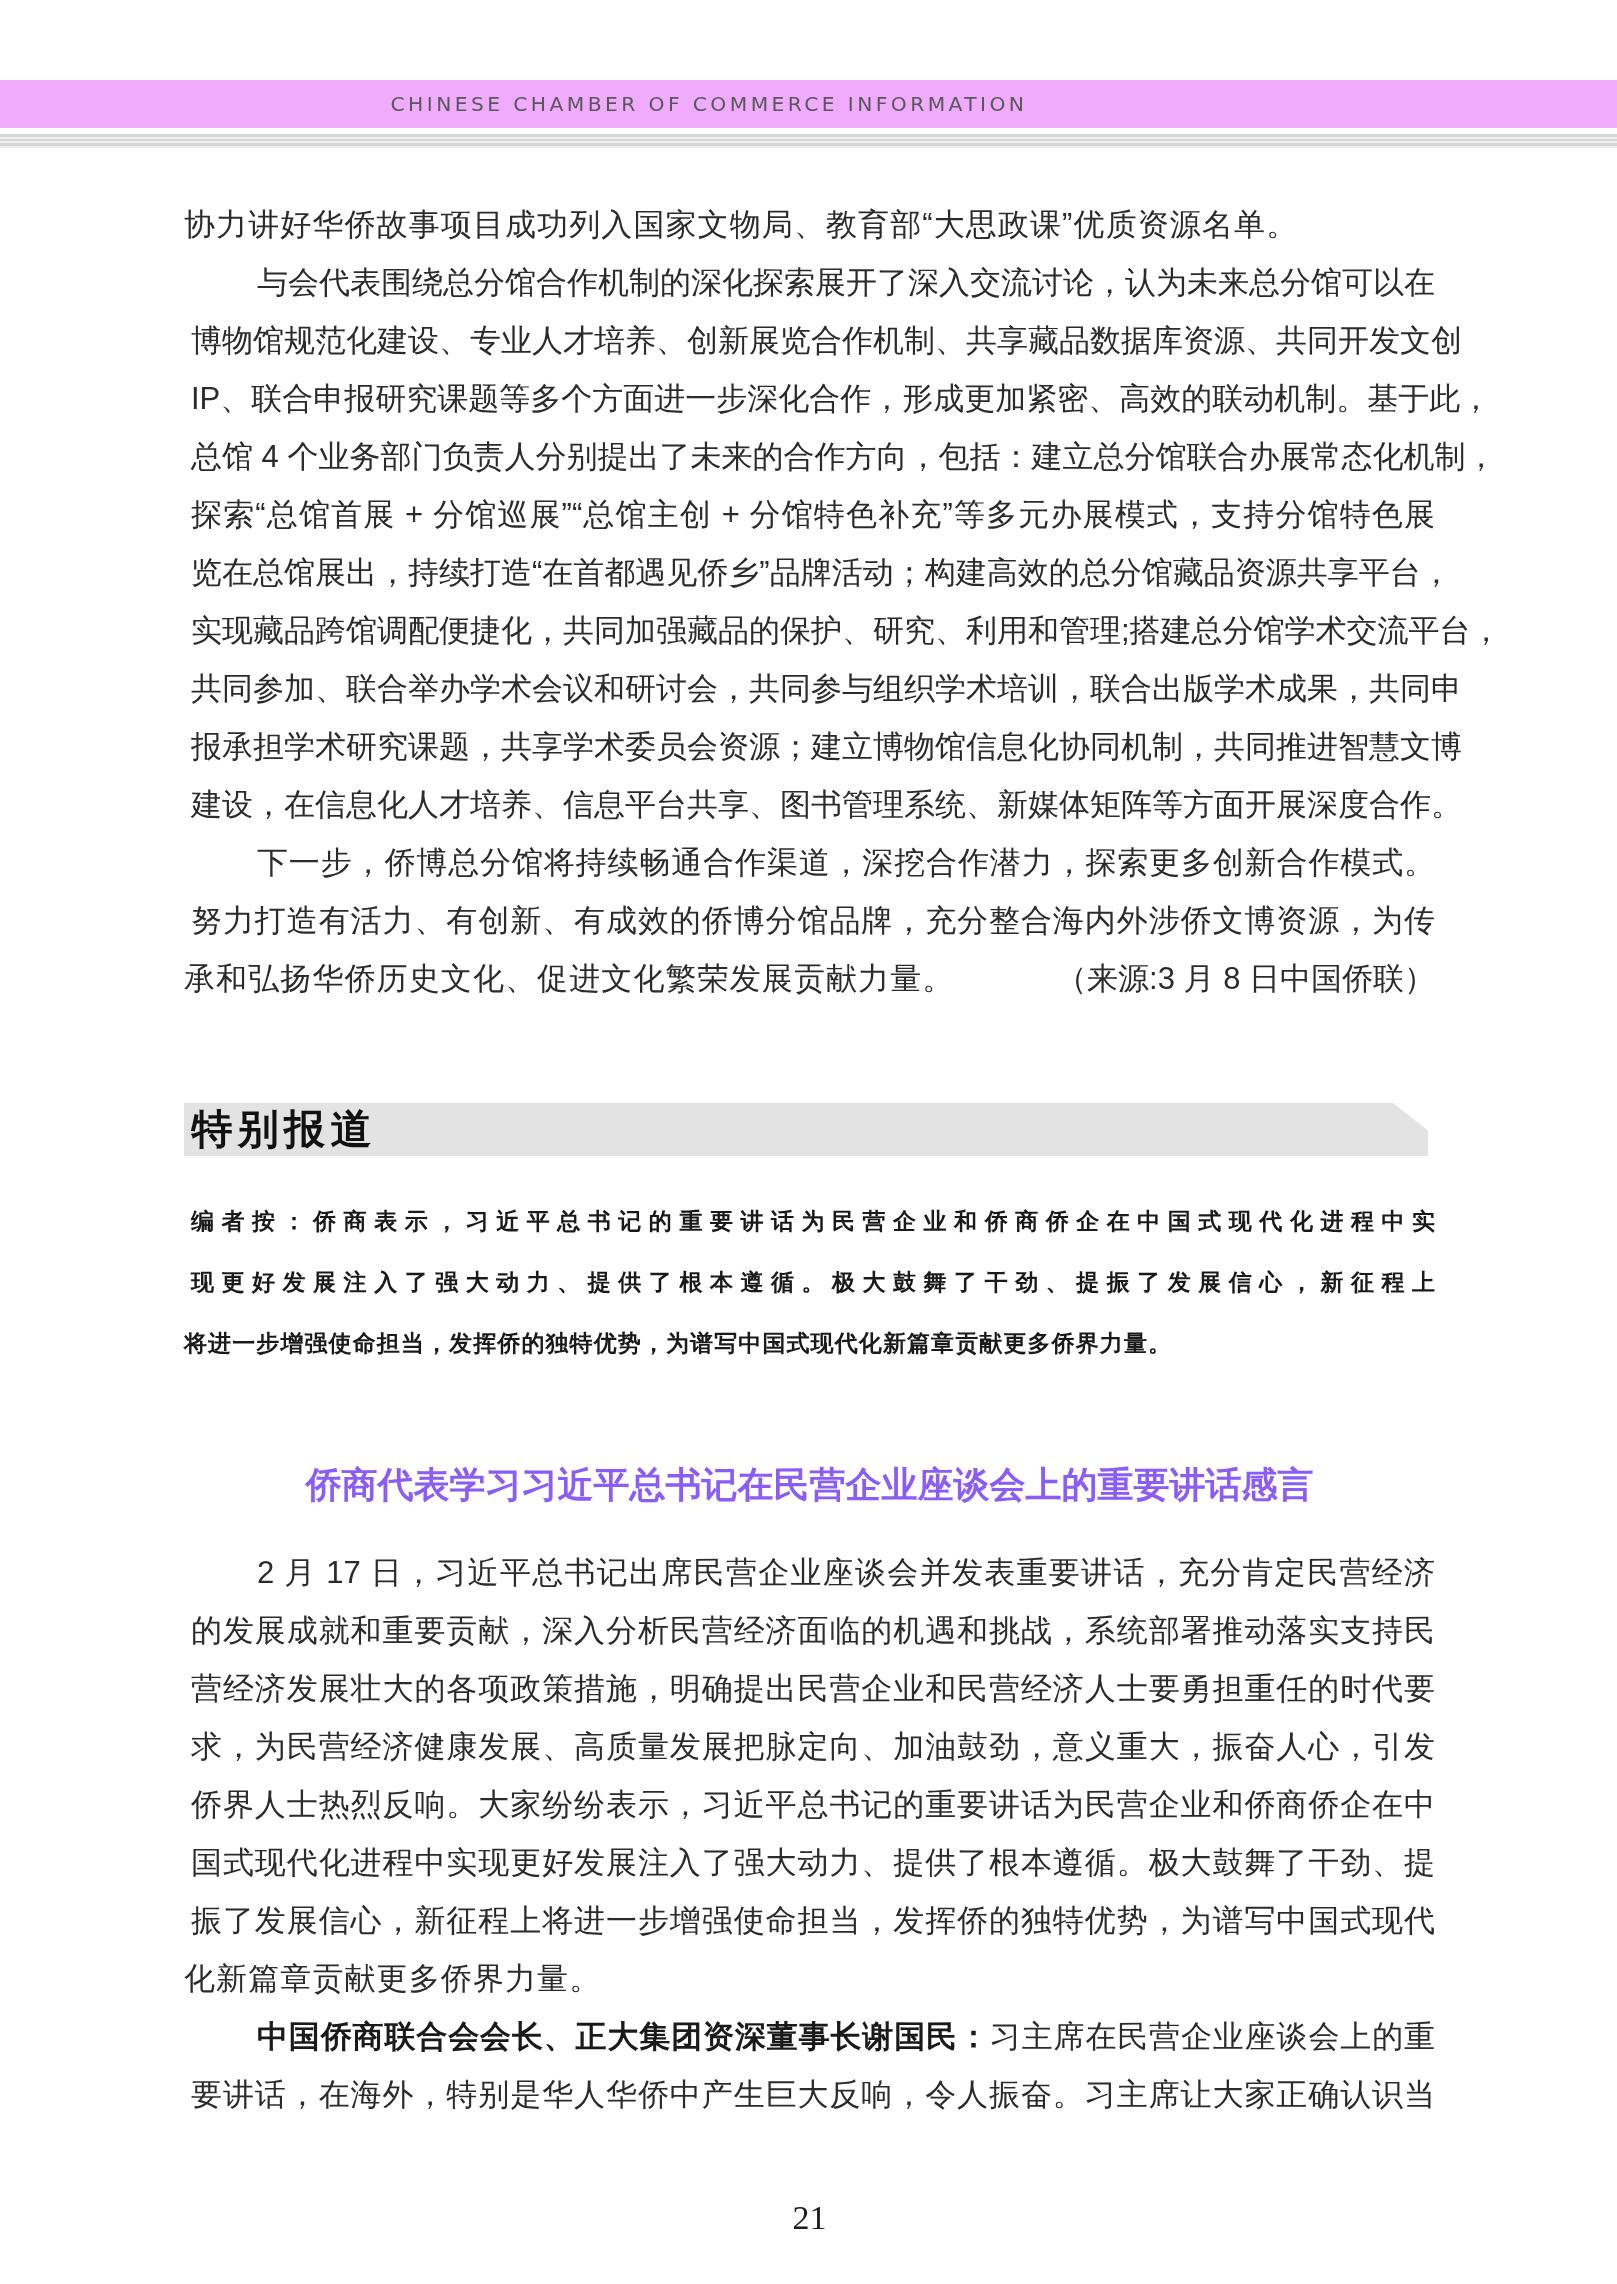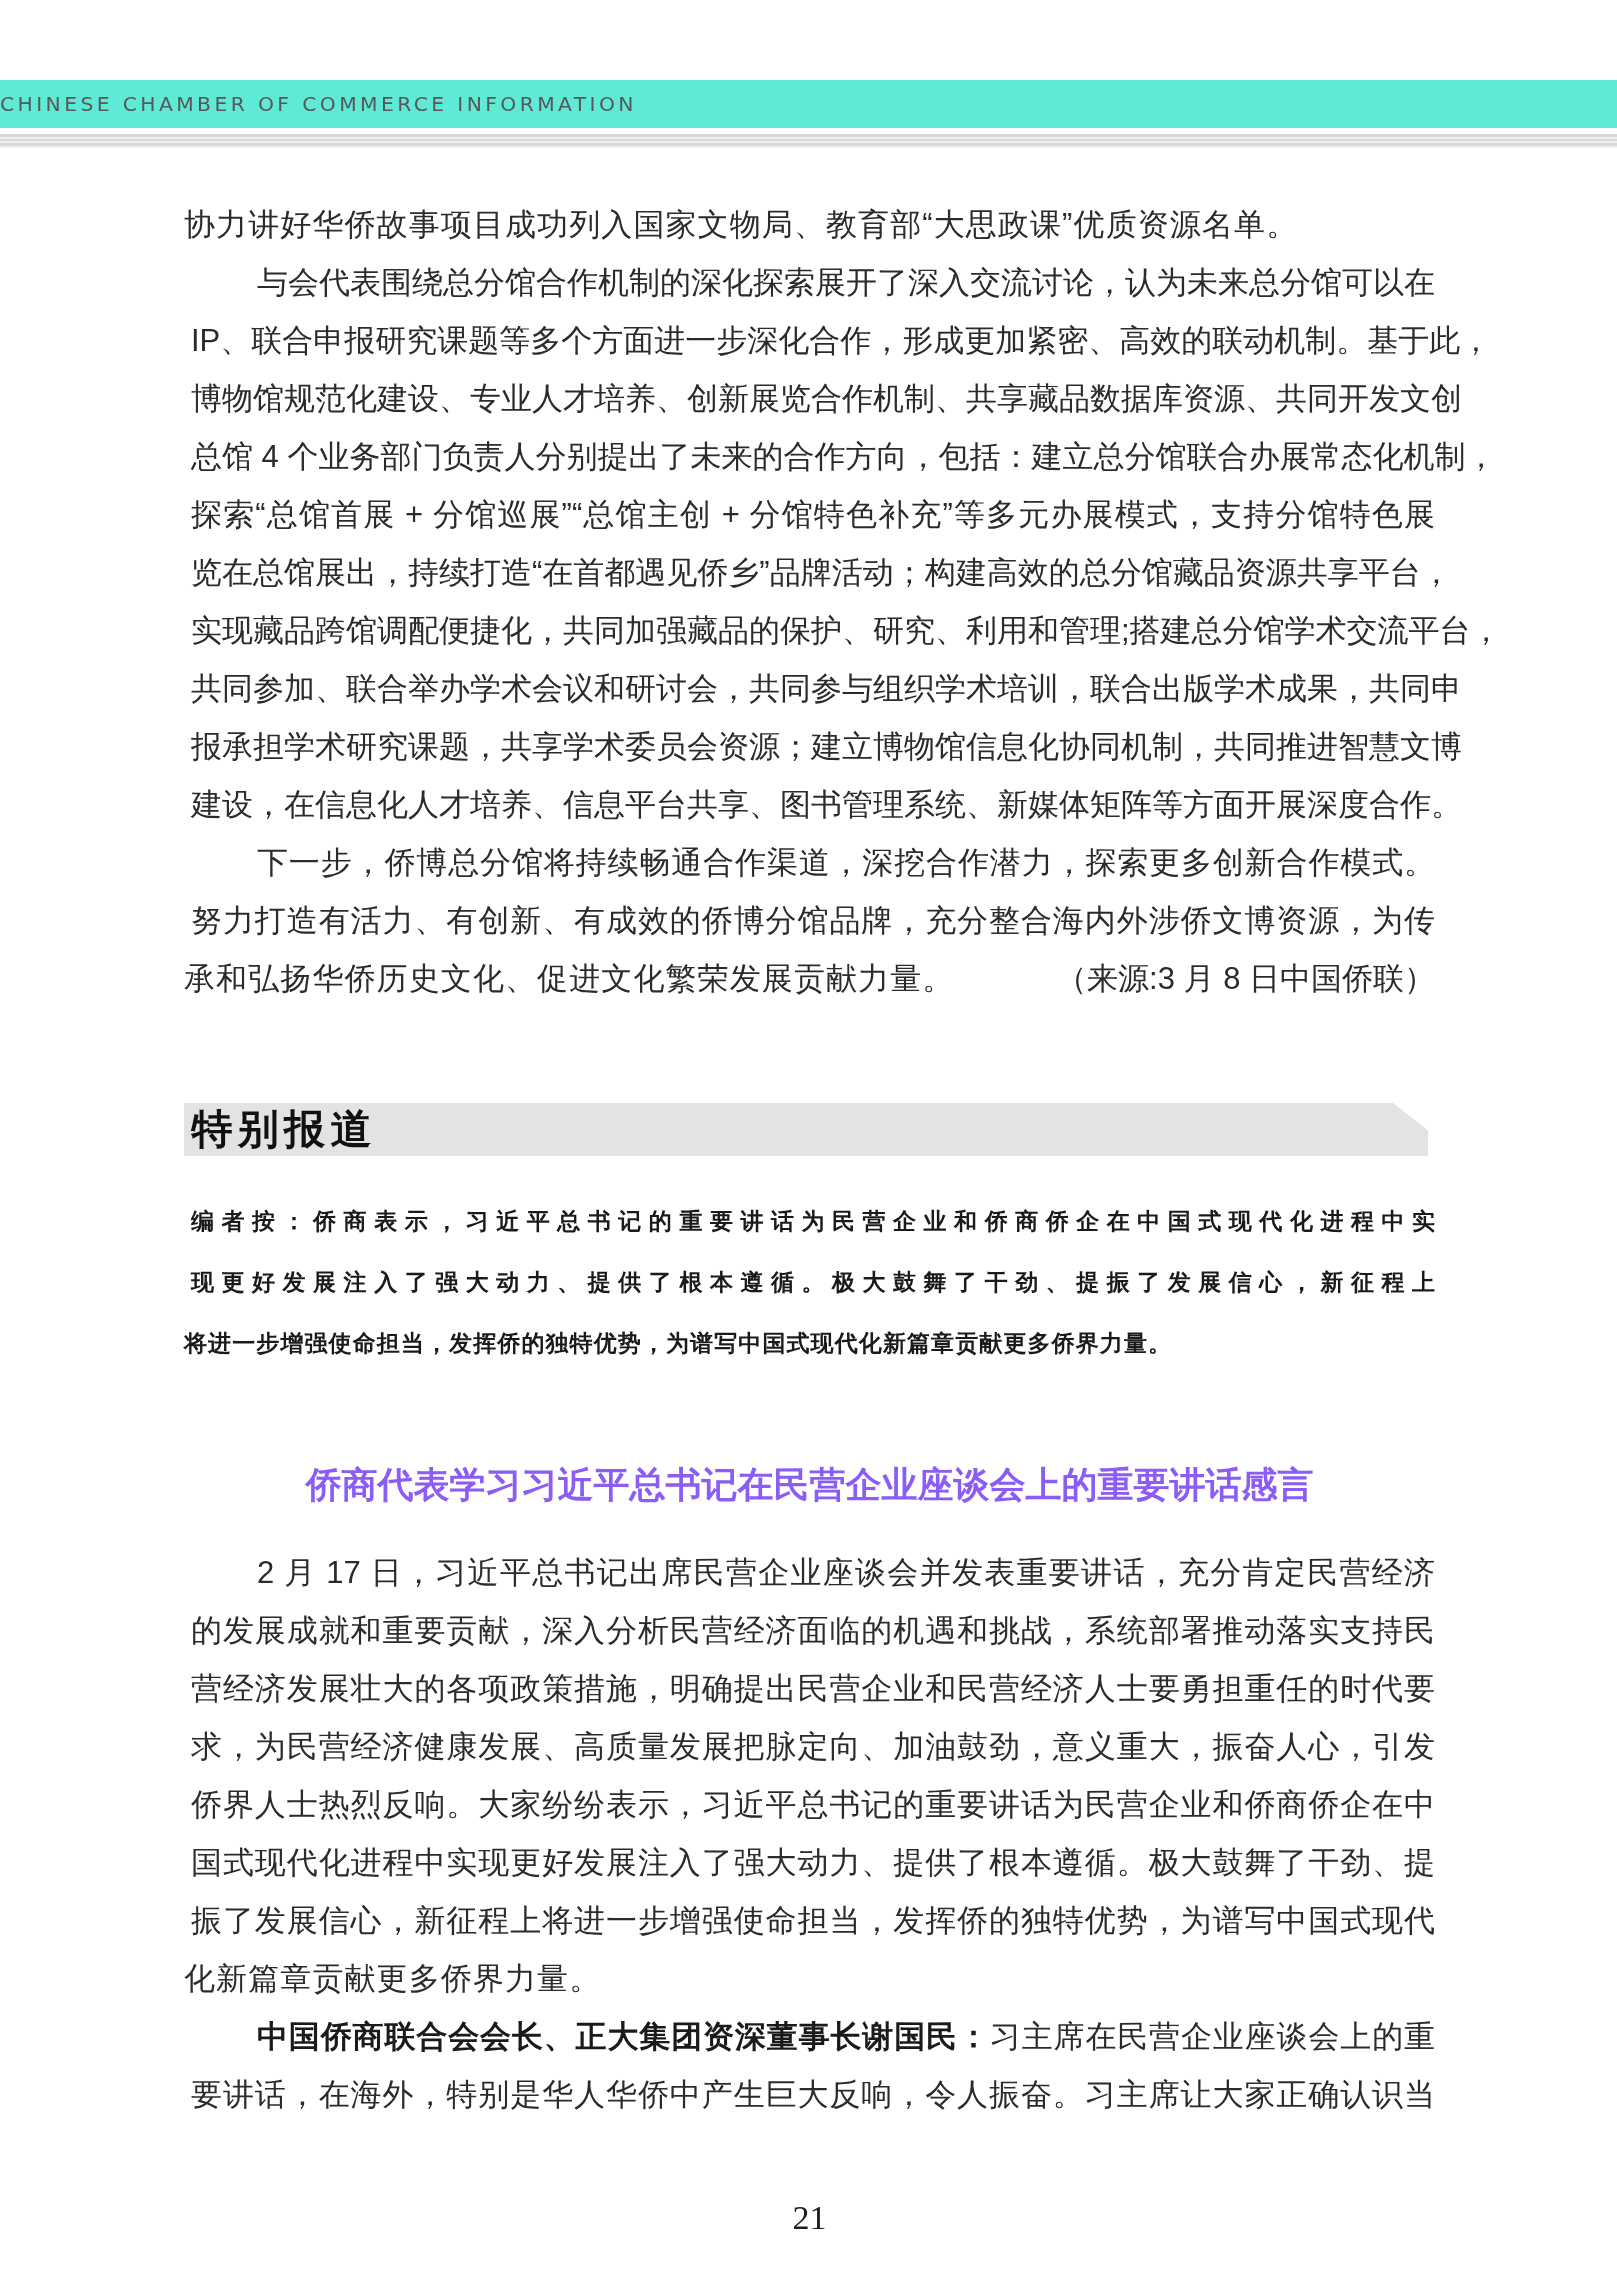--- a/index.html
+++ b/index.html
@@ -7,22 +7,22 @@
     position:relative;
     width:1617px;height:2284px;
     background:#ffffff;
     overflow:hidden;
     font-family:"Liberation Sans","DejaVu Sans",sans-serif;
     color:#2b2b2b;
   }
   
   .band1{
     position:absolute;left:0;top:80px;width:1617px;height:48px;
-    background:#5eead4;
-    display:flex;align-items:center;justify-content:flex-start;
+    background:#f0abfc;
+    display:flex;align-items:center;justify-content:center;
     padding-right:199px;box-sizing:border-box;
   }
   .band1-text{
     font-family:"DejaVu Sans","Liberation Sans",sans-serif;
     font-size:20.3px;letter-spacing:3.4px;color:#58585a;font-weight:400;
     white-space:nowrap;
   }
   .band2{
     position:absolute;left:0;top:134px;width:1617px;height:13.5px;
     background:repeating-linear-gradient(180deg,#d7d7d7 0 2.6px,#efefef 2.6px 4.5px);
@@ -93,22 +93,22 @@
     <span class="band1-text">CHINESE CHAMBER OF COMMERCE INFORMATION</span>
   </div>
 
   <div class="band2"></div>
 
   <div class="col">
 
     <div class="block1">
       <div class="ln end">协力讲好华侨故事项目成功列入国家文物局、教育部“大思政课”优质资源名单。</div>
       <div class="ln j ind">与会代表围绕总分馆合作机制的深化探索展开了深入交流讨论，认为未来总分馆可以在</div>
+      <div class="ln j">博物馆规范化建设、专业人才培养、创新展览合作机制、共享藏品数据库资源、共同开发文创</div>
       <div class="ln j">IP、联合申报研究课题等多个方面进一步深化合作，形成更加紧密、高效的联动机制。基于此，</div>
-      <div class="ln j">博物馆规范化建设、专业人才培养、创新展览合作机制、共享藏品数据库资源、共同开发文创</div>
       <div class="ln j">总馆 4 个业务部门负责人分别提出了未来的合作方向，包括：建立总分馆联合办展常态化机制，</div>
       <div class="ln j">探索“总馆首展 + 分馆巡展”“总馆主创 + 分馆特色补充”等多元办展模式，支持分馆特色展</div>
       <div class="ln j">览在总馆展出，持续打造“在首都遇见侨乡”品牌活动；构建高效的总分馆藏品资源共享平台，</div>
       <div class="ln j">实现藏品跨馆调配便捷化，共同加强藏品的保护、研究、利用和管理;搭建总分馆学术交流平台，</div>
       <div class="ln j">共同参加、联合举办学术会议和研讨会，共同参与组织学术培训，联合出版学术成果，共同申</div>
       <div class="ln j">报承担学术研究课题，共享学术委员会资源；建立博物馆信息化协同机制，共同推进智慧文博</div>
       <div class="ln j">建设，在信息化人才培养、信息平台共享、图书管理系统、新媒体矩阵等方面开展深度合作。</div>
       <div class="ln j ind">下一步，侨博总分馆将持续畅通合作渠道，深挖合作潜力，探索更多创新合作模式。</div>
       <div class="ln j">努力打造有活力、有创新、有成效的侨博分馆品牌，充分整合海内外涉侨文博资源，为传</div>
       <div class="closing-line">

